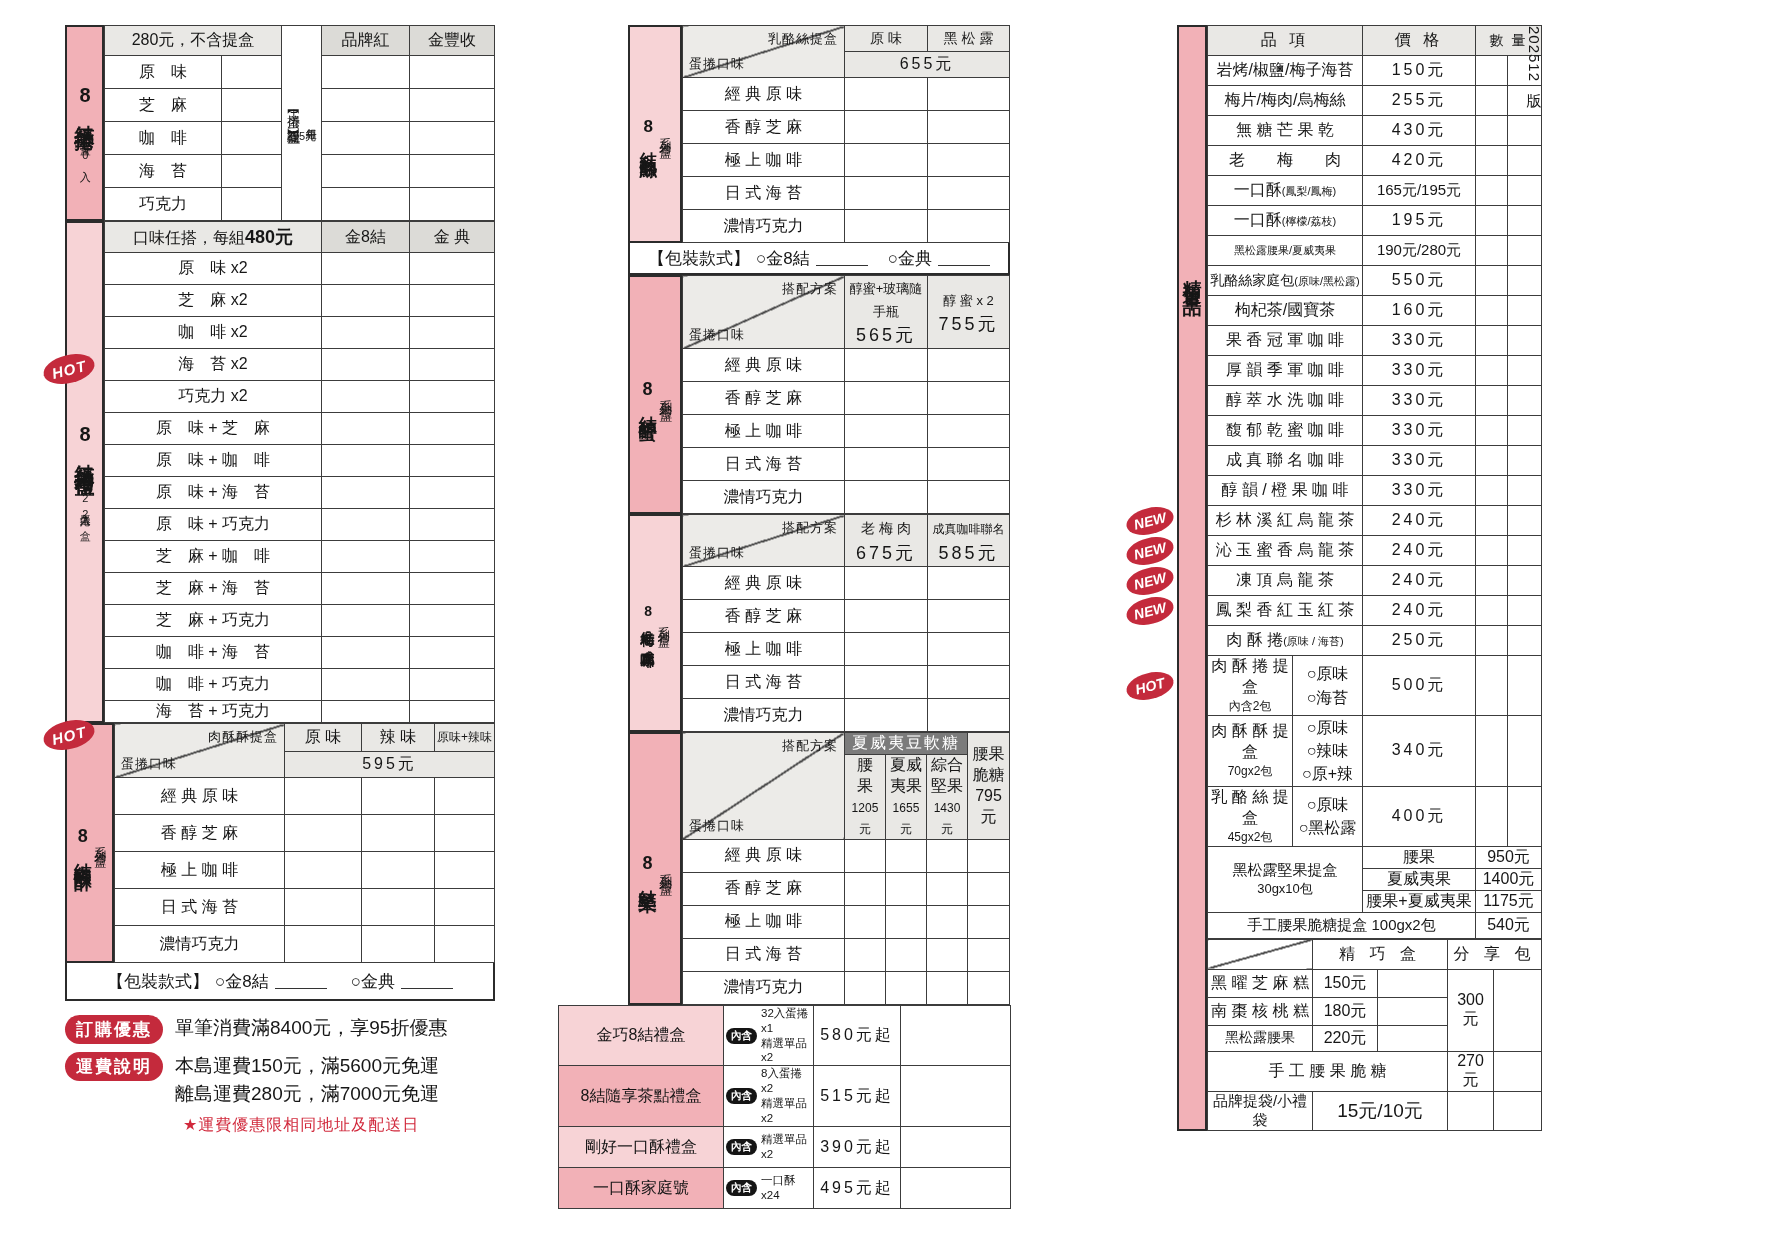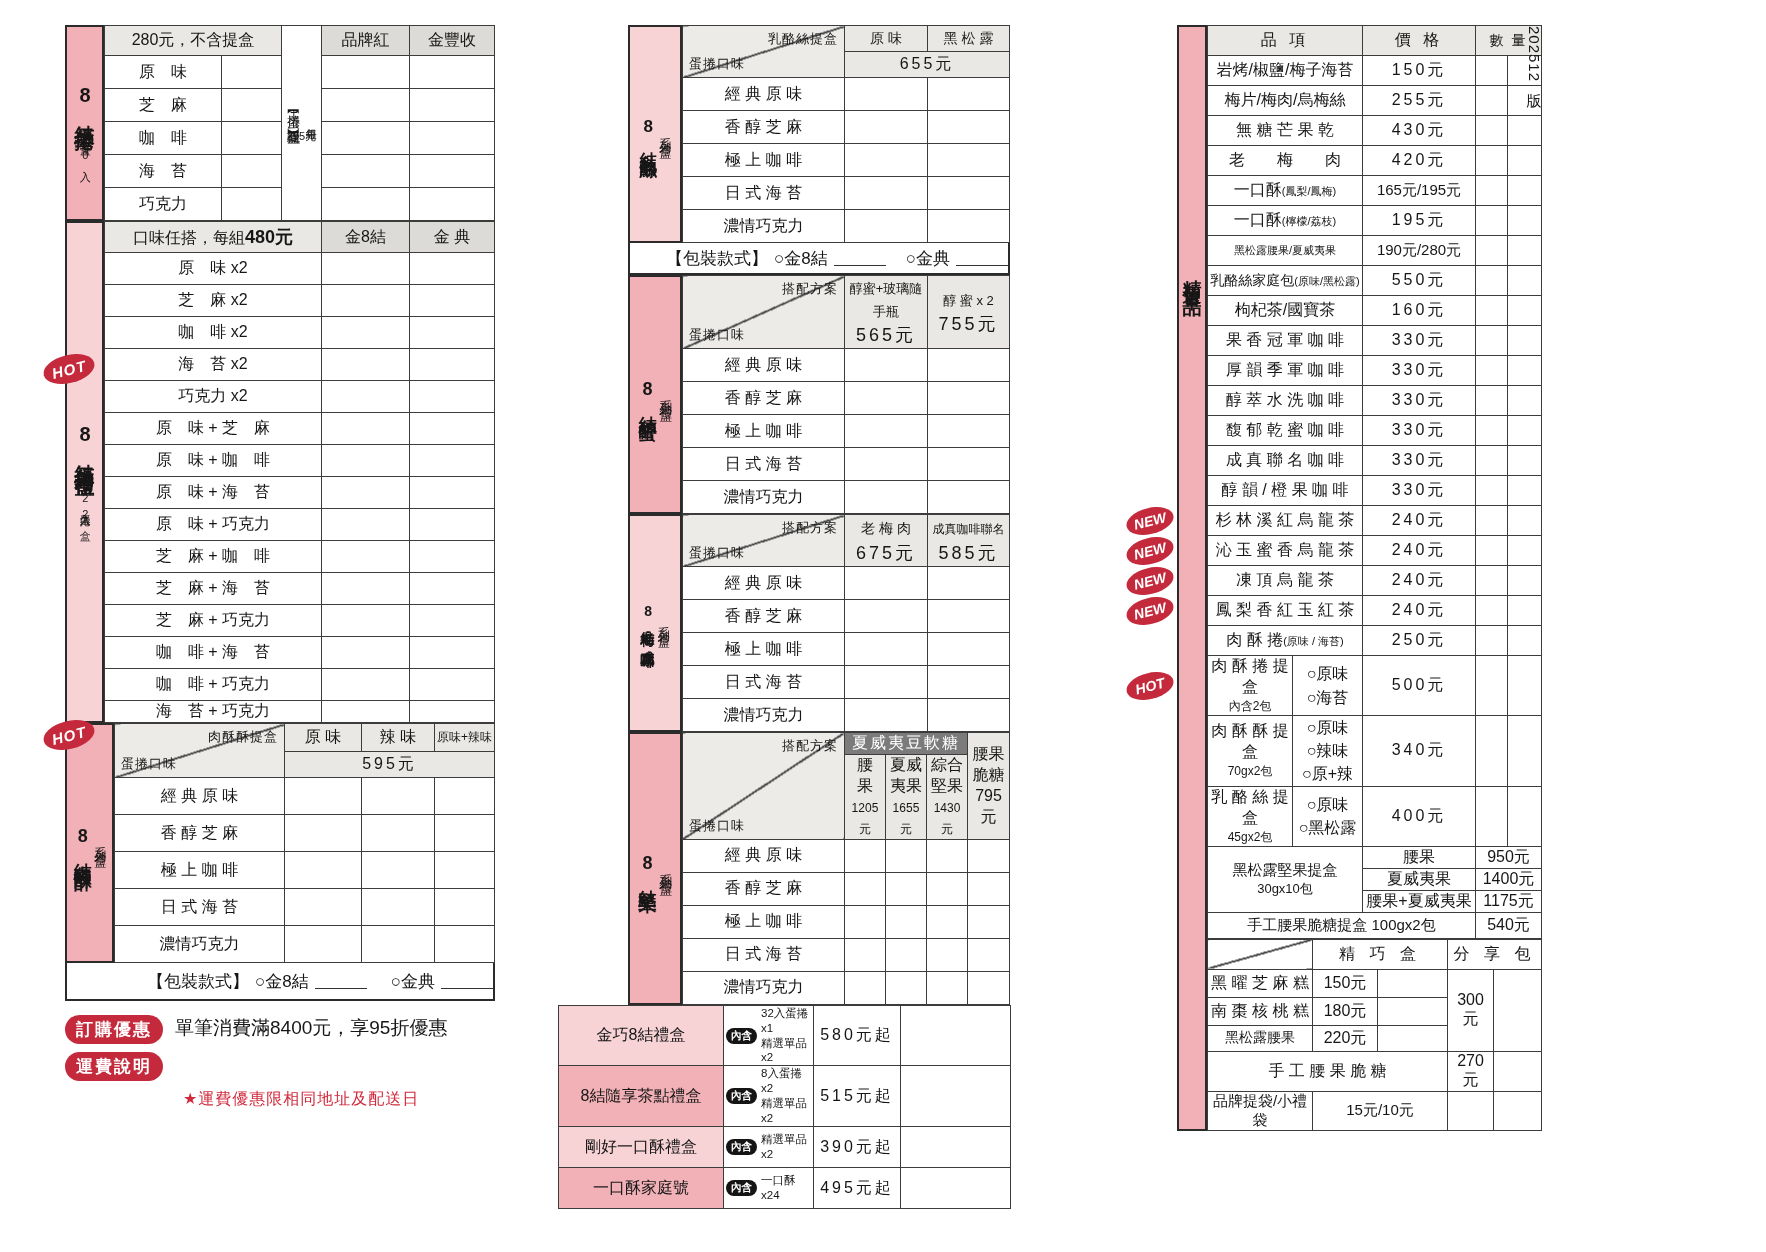--- a/index.html
+++ b/index.html
@@ -19,21 +19,21 @@
 .hdr2{background:#dcdbd7;font-size:16px}
 .darkbar{background:#7b7b7b;color:#fff;font-size:13px;letter-spacing:2px}
 .flav{font-size:17px}
 .big{font-size:18px;letter-spacing:3px}
 .diag{background-color:#ecebe8;background-image:linear-gradient(to bottom right,transparent calc(50% - 1px),#4a4a4a calc(50% - 1px),#4a4a4a calc(50% + 1px),transparent calc(50% + 1px));position:relative}
 .diagw{background-image:linear-gradient(to bottom right,transparent calc(50% - 1px),#4a4a4a calc(50% - 1px),#4a4a4a calc(50% + 1px),transparent calc(50% + 1px))}
 .diag .dtop{position:absolute;top:4px;right:6px;font-size:13px;letter-spacing:1px}
 .diag .dbot{position:absolute;bottom:4px;left:6px;font-size:13px;letter-spacing:1px}
 .strip{background:#fff;font-size:12px}
 .strip .vt{letter-spacing:0;margin:2px auto}
-.packrow{border:2px solid #2b2b2b;border-top:none;display:flex;align-items:center;justify-content:flex-end;font-size:17px;background:#fff;gap:6px}
+.packrow{border:2px solid #2b2b2b;border-top:none;display:flex;align-items:center;justify-content:center;font-size:17px;background:#fff;gap:6px}
 .blankline{display:inline-block;width:52px;height:15px;border-bottom:1.6px solid #333}
 .badge{position:absolute;width:52px;height:28px;background:#c42a3c;color:#fff;border-radius:50%;display:flex;align-items:center;justify-content:center;font-size:15px;font-weight:bold;font-style:italic;transform:rotate(-14deg);letter-spacing:1px;z-index:5}
 .rnotes{margin-top:14px;font-size:19px}
 .rnotes .nrow{display:flex;align-items:flex-start;gap:12px;margin-bottom:8px}
 .nbadge{background:#c42a3c;color:#fff;border-radius:15px;padding:3px 11px;font-size:17px;font-weight:bold;letter-spacing:2px;white-space:nowrap;flex:0 0 auto}
 .star{color:#d1293c;font-size:16px;margin-left:118px;letter-spacing:1px}
 .pill{background:#141414;color:#fff;border-radius:8px;font-size:10.5px;padding:1px 5px;font-weight:bold;white-space:nowrap}
 .ginc{text-align:left}
 .gincwrap{display:flex;align-items:center;gap:4px;justify-content:flex-start}
 .gdet{display:flex;flex-direction:column;text-align:left;font-size:11.5px;line-height:1.3}
@@ -282,20 +282,24 @@
       <span class="blankline"></span>
   </div>
 
   <div class="rnotes">
     <div class="nrow">
       <span class="nbadge">訂購優惠</span>
       <span>單筆消費滿8400元，享95折優惠</span>
     </div>
     <div class="nrow">
       <span class="nbadge">運費說明</span>
+      <span style="line-height:1.45">
+        <span>本島運費150元，滿5600元免運</span><br>
+        <span>離島運費280元，滿7000元免運</span>
+      </span>
     </div>
     <div class="star">★運費優惠限相同地址及配送日</div>
   </div>
 </div>
 
 <div class="col" style="left:558px;top:25px;width:452px">
 
   <div class="sec" style="margin-left:70px">
     <div class="sbar pinkL duo" style="width:55px">
       <span class="vt t1" style="font-size:17px">8結乳酪絲</span>
@@ -819,21 +823,21 @@
             <td class="mp">220元</td>
             <td></td>
           </tr>
       <tr style="height:30px">
             <td colspan="3" class="iname">手 工 腰 果 脆 糖</td>
             <td class="mp">270元</td>
             <td></td>
           </tr>
       <tr style="height:36px">
             <td class="iname" style="font-size:15px">品牌提袋/小禮袋</td>
-            <td colspan="2" class="mp" style="font-size:15px">15元/10元</td>
+            <td colspan="2" class="mp" style="font-size:19px">15元/10元</td>
             <td></td>
             <td></td>
           </tr>
     </tbody>
       </table>
   </div>
 </div>
 
 <div class="version">202512版</div>
 

